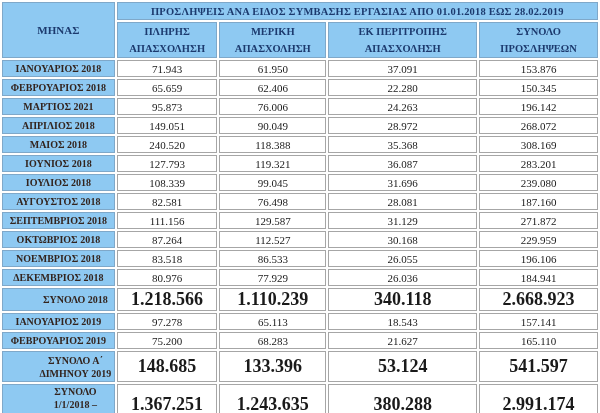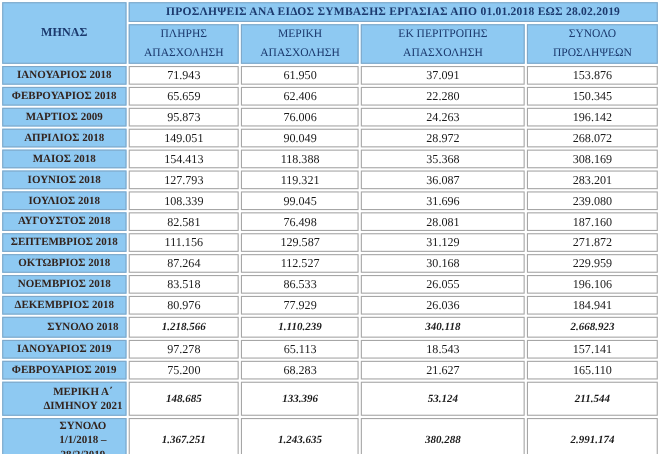--- a/index.html
+++ b/index.html
@@ -34,25 +34,25 @@
   tr.r-head{height:36px}
   tr.r-month{height:17px}
   tr.r-total1{height:19px}
   tr.r-total2{height:31px}
   .title-cell{
     font-weight:bold;color:var(--navy);font-size:10.5px;letter-spacing:.2px;
   }
   .month-col-head{
     font-weight:bold;color:var(--navy);font-size:11px;
   }
-  .colhead{font-weight:normal;color:var(--navy);font-size:10.5px;}
+  .colhead{font-weight:bold;color:var(--navy);font-size:10.5px;}
   .colhead div{line-height:17px;}
   .lab{font-weight:bold;color:var(--label-dark);font-size:10px;line-height:13px;}
   .num{font-size:11px;color:var(--num-dark);}
-  tr.total .num{font-weight:bold;font-size:10px;font-style:italic;}
+  tr.total .num{font-weight:bold;font-size:18px;}
   tr.total .lab{font-size:10px;padding-left:36px;}
 </style>
 </head>
 <body>
 
 <table>
   <colgroup>
     <col class="c1">
       <col class="c2">
       <col class="c3">
@@ -97,41 +97,41 @@
         <td class="blue lab">
           <div>ΦΕΒΡΟΥΑΡΙΟΣ 2018</div>
         </td>
         <td class="white num">65.659</td>
         <td class="white num">62.406</td>
         <td class="white num">22.280</td>
         <td class="white num">150.345</td>
       </tr>
       <tr class="r-month">
         <td class="blue lab">
-          <div>ΜΑΡΤΙΟΣ 2009</div>
+          <div>ΜΑΡΤΙΟΣ 2021</div>
         </td>
         <td class="white num">95.873</td>
         <td class="white num">76.006</td>
         <td class="white num">24.263</td>
         <td class="white num">196.142</td>
       </tr>
       <tr class="r-month">
         <td class="blue lab">
           <div>ΑΠΡΙΛΙΟΣ 2018</div>
         </td>
         <td class="white num">149.051</td>
         <td class="white num">90.049</td>
         <td class="white num">28.972</td>
         <td class="white num">268.072</td>
       </tr>
       <tr class="r-month">
         <td class="blue lab">
           <div>ΜΑΙΟΣ 2018</div>
         </td>
-        <td class="white num">154.413</td>
+        <td class="white num">240.520</td>
         <td class="white num">118.388</td>
         <td class="white num">35.368</td>
         <td class="white num">308.169</td>
       </tr>
       <tr class="r-month">
         <td class="blue lab">
           <div>ΙΟΥΝΙΟΣ 2018</div>
         </td>
         <td class="white num">127.793</td>
         <td class="white num">119.321</td>
@@ -214,27 +214,27 @@
         <td class="blue lab">
           <div>ΦΕΒΡΟΥΑΡΙΟΣ 2019</div>
         </td>
         <td class="white num">75.200</td>
         <td class="white num">68.283</td>
         <td class="white num">21.627</td>
         <td class="white num">165.110</td>
       </tr>
       <tr class="r-total2 total">
         <td class="blue lab">
-          <div>ΜΕΡΙΚΗ Α΄</div>
-          <div>ΔΙΜΗΝΟΥ 2021</div>
+          <div>ΣΥΝΟΛΟ Α΄</div>
+          <div>ΔΙΜΗΝΟΥ 2019</div>
         </td>
         <td class="white num">148.685</td>
         <td class="white num">133.396</td>
         <td class="white num">53.124</td>
-        <td class="white num">211.544</td>
+        <td class="white num">541.597</td>
       </tr>
       <tr class="r-total2 total">
         <td class="blue lab">
           <div>ΣΥΝΟΛΟ</div>
           <div>1/1/2018 – 28/2/2019</div>
         </td>
         <td class="white num">1.367.251</td>
         <td class="white num">1.243.635</td>
         <td class="white num">380.288</td>
         <td class="white num">2.991.174</td>

